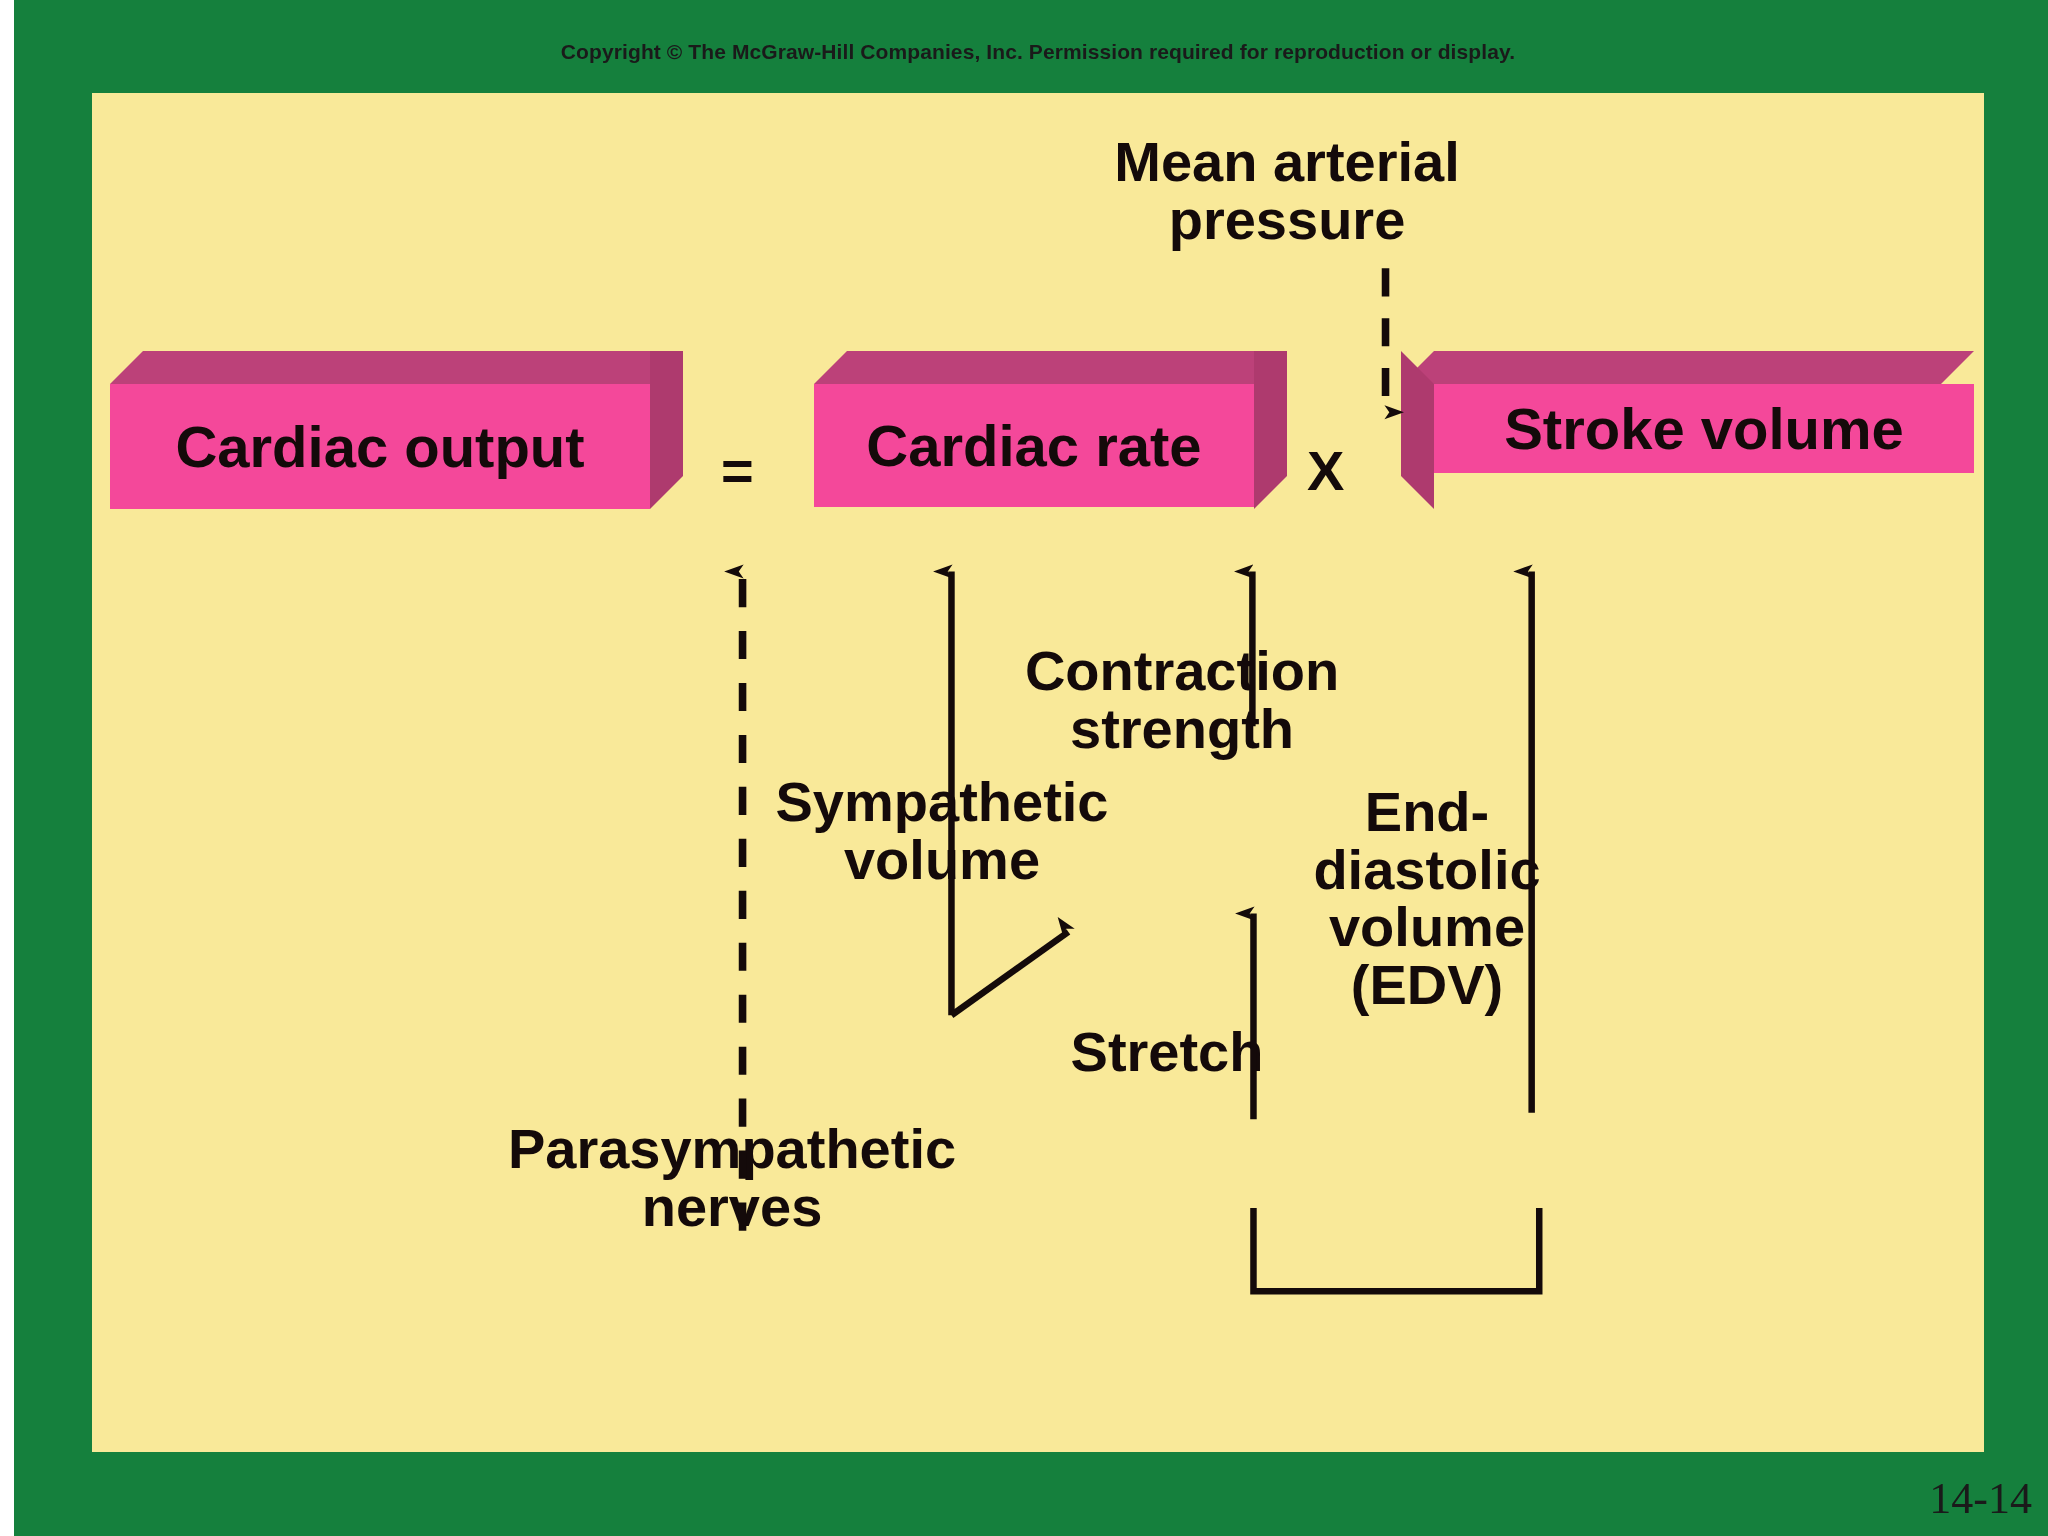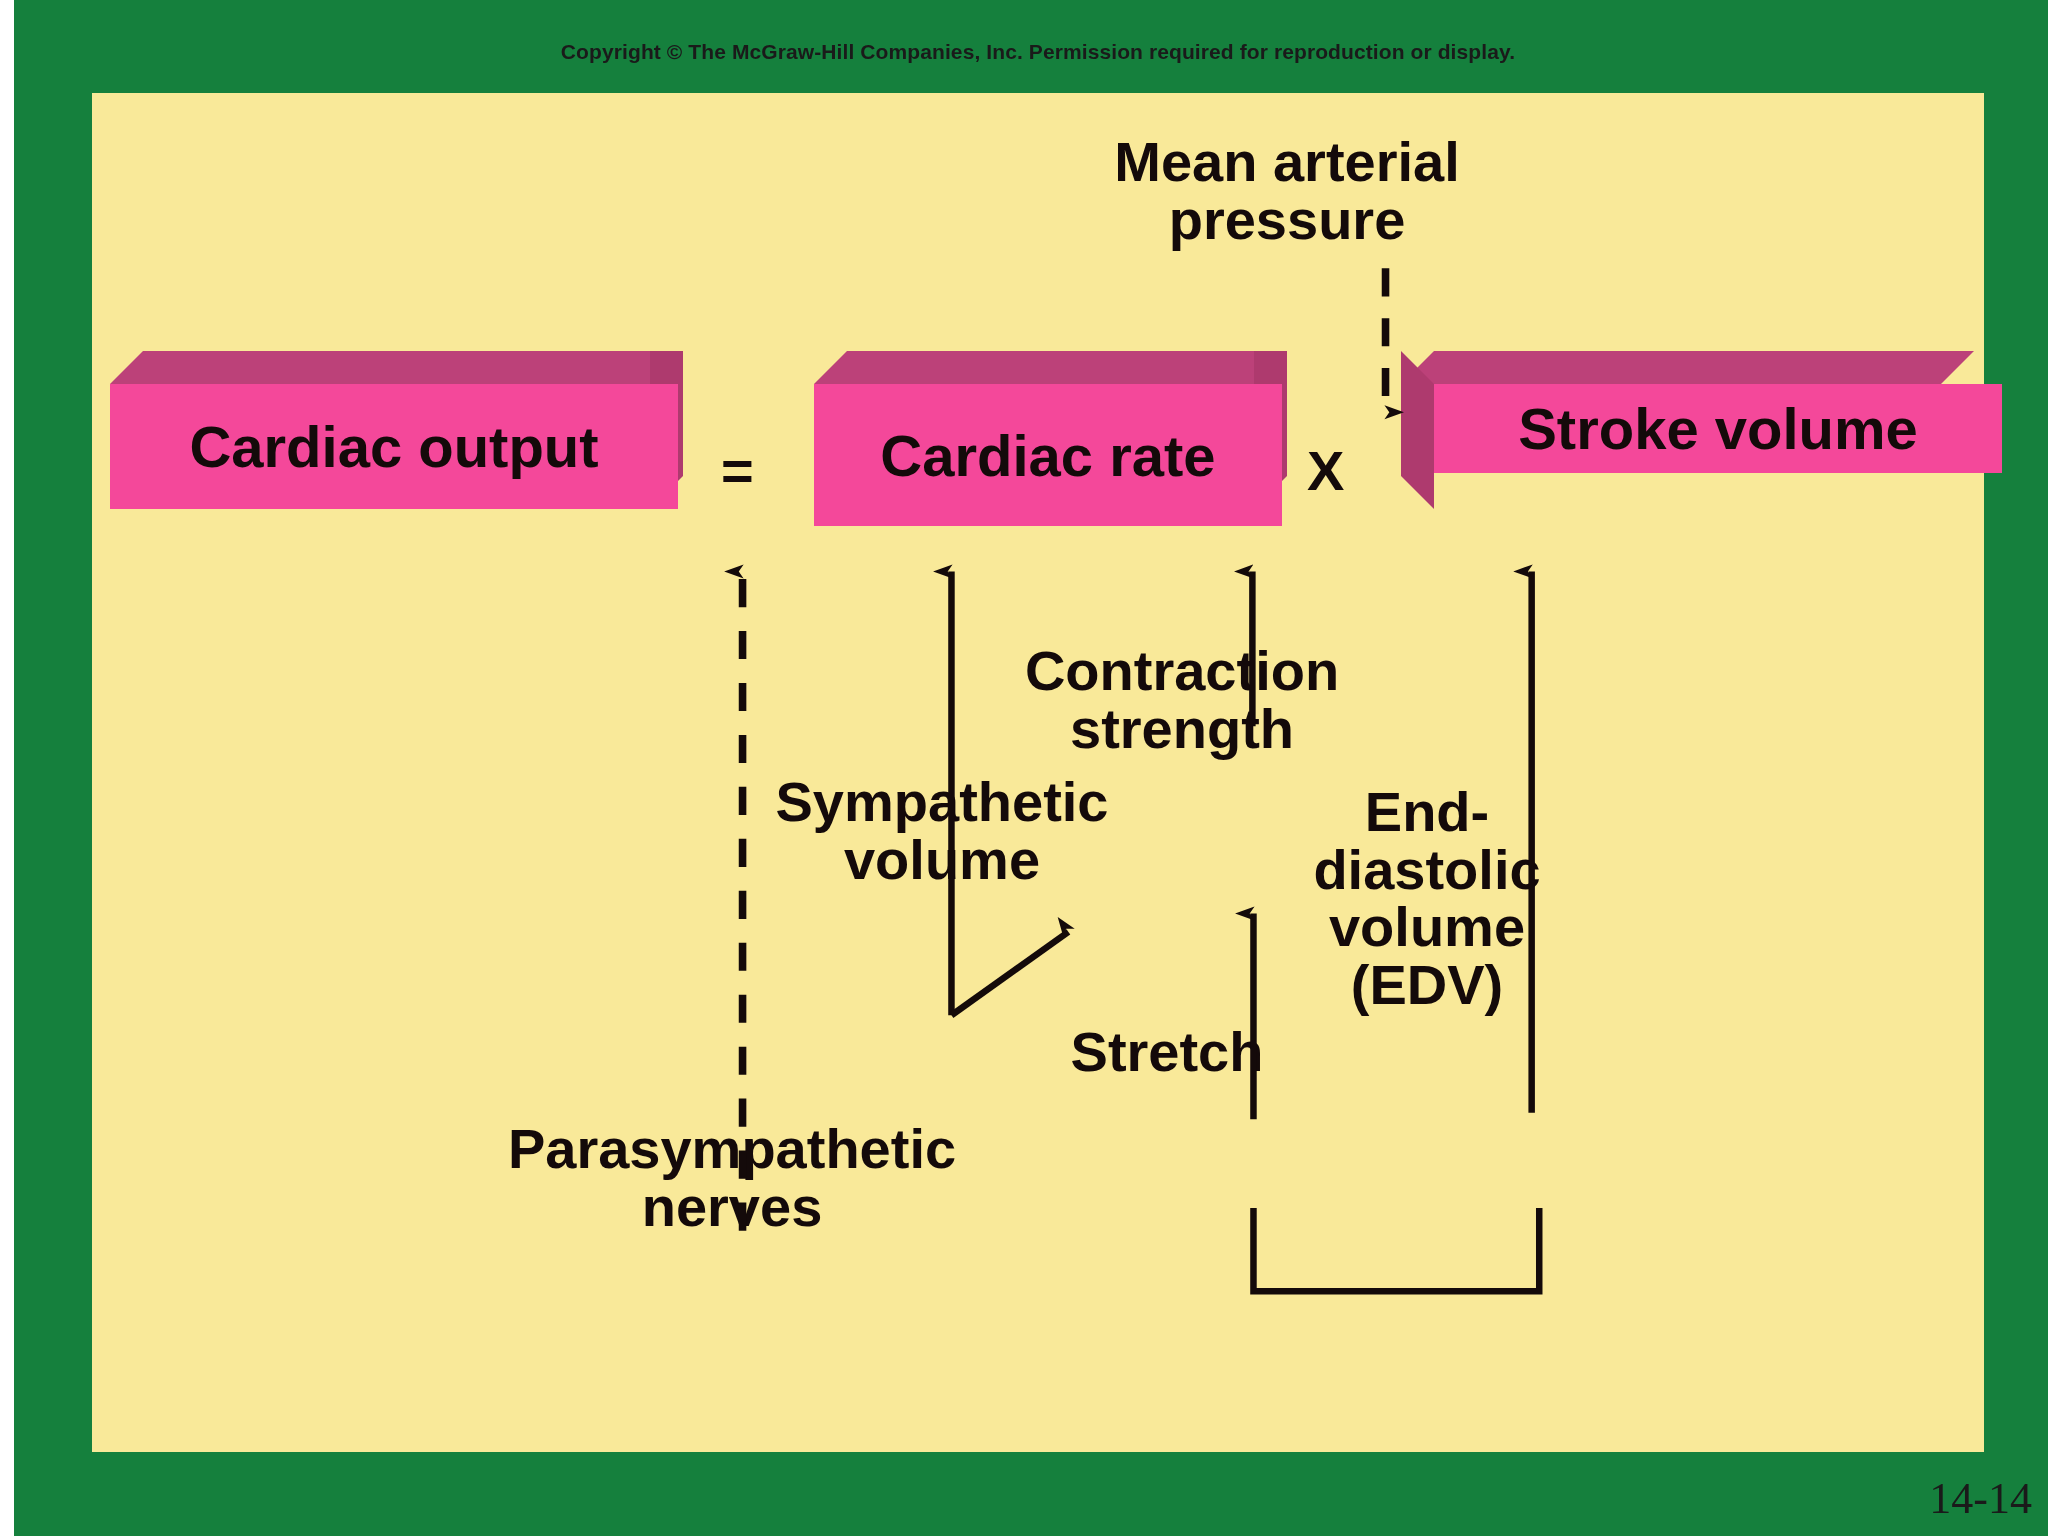--- a/index.html
+++ b/index.html
@@ -55,21 +55,20 @@
     bottom: 12px;
     font-family: "Liberation Serif", serif;
     font-size: 44px;
     color: #1a1a1a;
     margin-left: 20px;
   }
 
   
   .slab {
     position: absolute;
-    padding-left: 28px;
   }
   .slab .face {
     position: absolute;
     left: 0;
     top: 0;
     width: 100%;
     height: 100%;
     background: #F4489A;
     box-sizing: border-box;
   }
@@ -175,21 +174,21 @@
       <div class="top" style="left:0px; top:-33px; width:540px; height:33px;
                   clip-path: polygon(33px 0, 540px 0, 540px 33px, 0 33px);"></div>
       <div class="side" style="left:540px; top:-33px; width:33px; height:158px;
                   clip-path: polygon(0 0, 33px 0, 33px 125px, 0 158px);"></div>
       <div class="face"></div>
       <div class="label">Cardiac output</div>
     </div>
 
     <div class="operator" style="left:629px; top:350px;">=</div>
 
-    <div class="slab" style="left:722px; top:291px; width:440px; height:142px;">
+    <div class="slab" style="left:722px; top:291px; width:440px; height:123px;">
       <div class="top" style="left:0px; top:-33px; width:440px; height:33px;
                   clip-path: polygon(33px 0, 440px 0, 440px 33px, 0 33px);"></div>
       <div class="side" style="left:440px; top:-33px; width:33px; height:158px;
                   clip-path: polygon(0 0, 33px 0, 33px 125px, 0 158px);"></div>
       <div class="face"></div>
       <div class="label">Cardiac rate</div>
     </div>
 
     <div class="operator" style="left:1215px; top:350px;">X</div>
 

